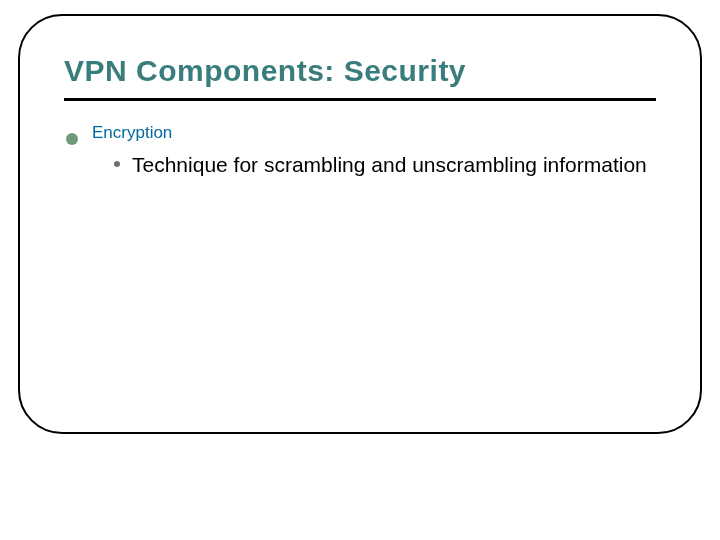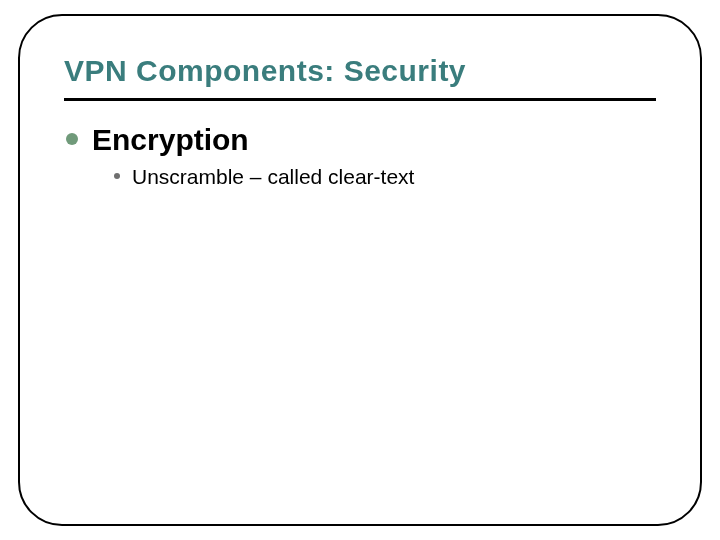--- a/index.html
+++ b/index.html
@@ -8,21 +8,21 @@
     width: 720px;
     height: 540px;
     background: #ffffff;
     font-family: Arial, Helvetica, sans-serif;
   }
   .slide-frame {
     position: absolute;
     left: 18px;
     top: 14px;
     width: 684px;
-    height: 512px;
+    height: 420px;
     border: 2px solid #000;
     border-radius: 44px;
     box-sizing: border-box;
     padding: 38px 44px 24px 44px;
   }
   .title {
     font-family: "Arial Black", Arial, sans-serif;
     font-weight: 900;
     font-size: 30px;
     color: #3a7d7d;
@@ -43,23 +43,22 @@
   .bullet-disc {
     width: 12px;
     height: 12px;
     border-radius: 50%;
     background: #709a7a;
     flex: 0 0 auto;
     margin-top: 10px;
     margin-right: 14px;
   }
   .lvl1-text {
-    font-size: 30px;
-    color: #000000;
-    font-weight: bold;
+    font-size: 17px;
+    color: #0369a1;
   }
   .lvl2-list {
     margin: 6px 0 0 50px;
   }
   .lvl2 {
     display: flex;
     align-items: flex-start;
     margin-bottom: 2px;
   }
   .bullet-dot {
@@ -87,17 +86,17 @@
   <hr class="title-rule">
 
   <div class="lvl1">
     <span class="bullet-disc"></span>
     <span class="lvl1-text">Encryption</span>
   </div>
 
   <div class="lvl2-list">
     <div class="lvl2">
       <span class="bullet-dot"></span>
-      <span class="lvl2-text">Unscramble – called clear-text</span>
+      <span class="lvl2-text">Technique for scrambling and unscrambling information</span>
     </div>
   </div>
 
 </div>
 
 </body></html>

